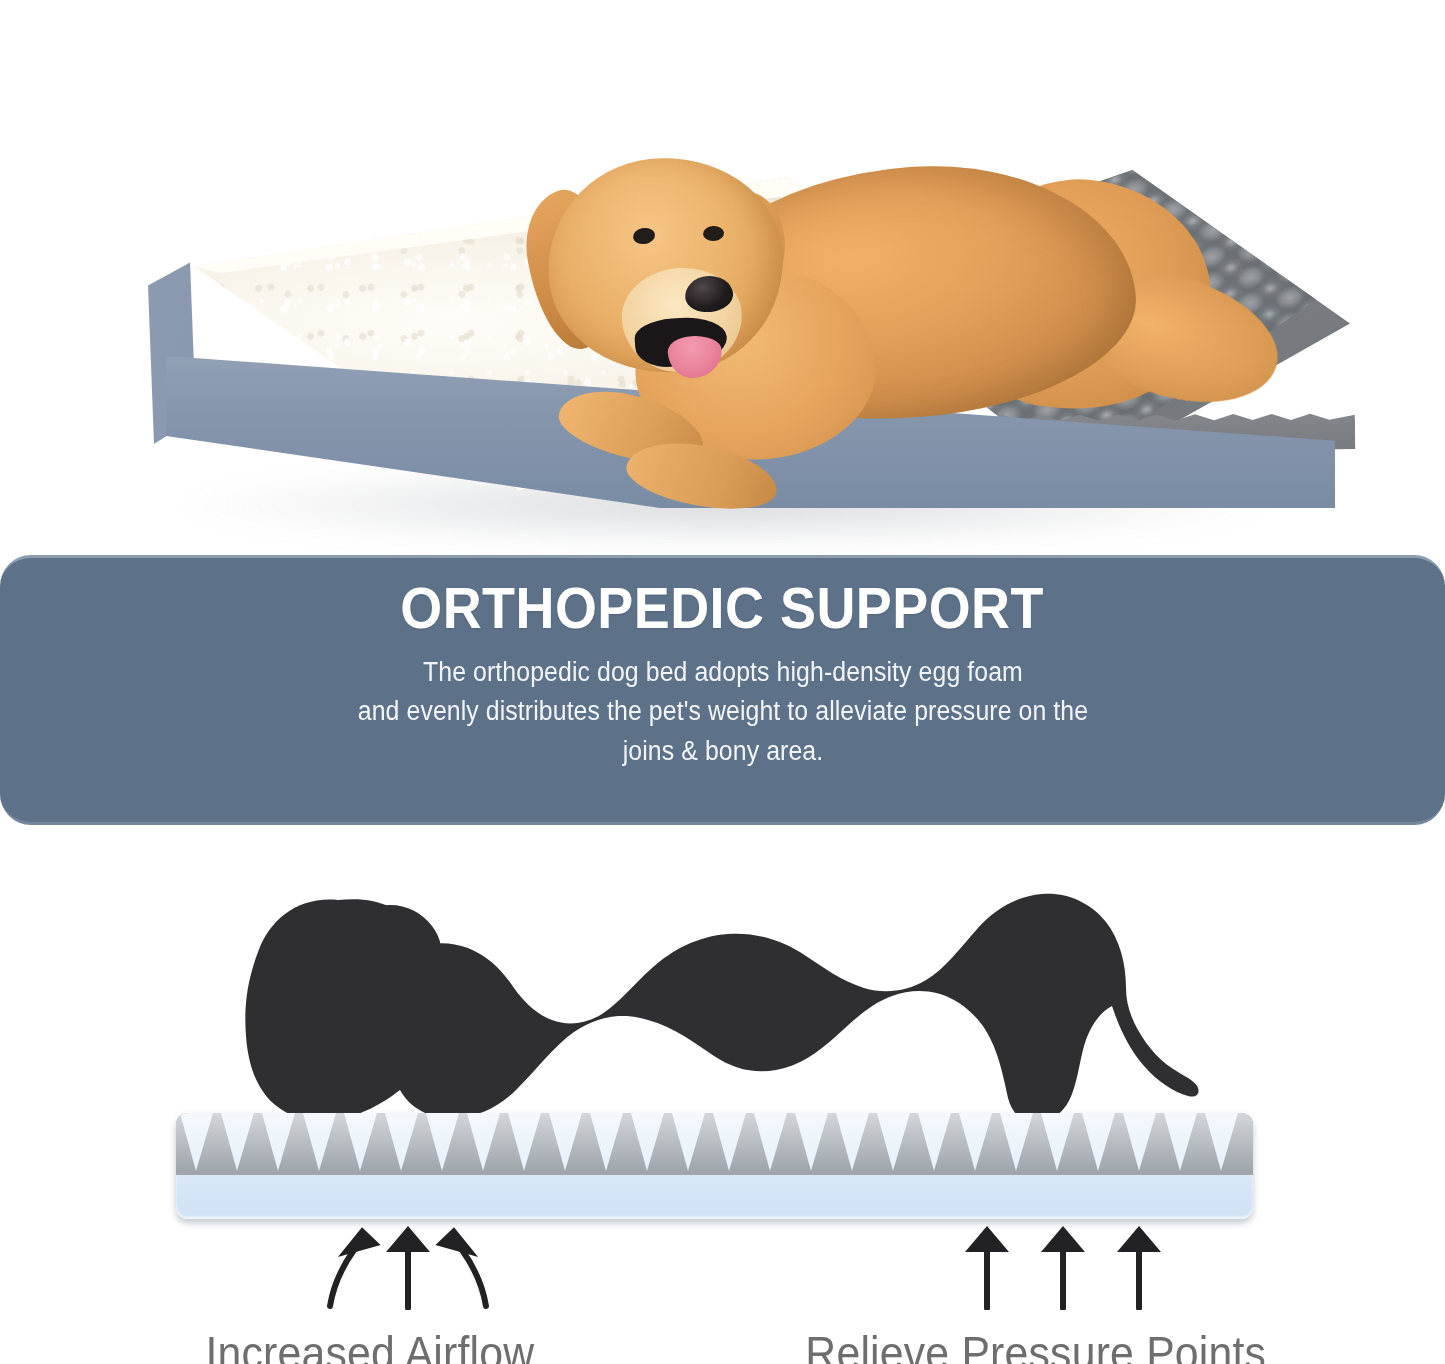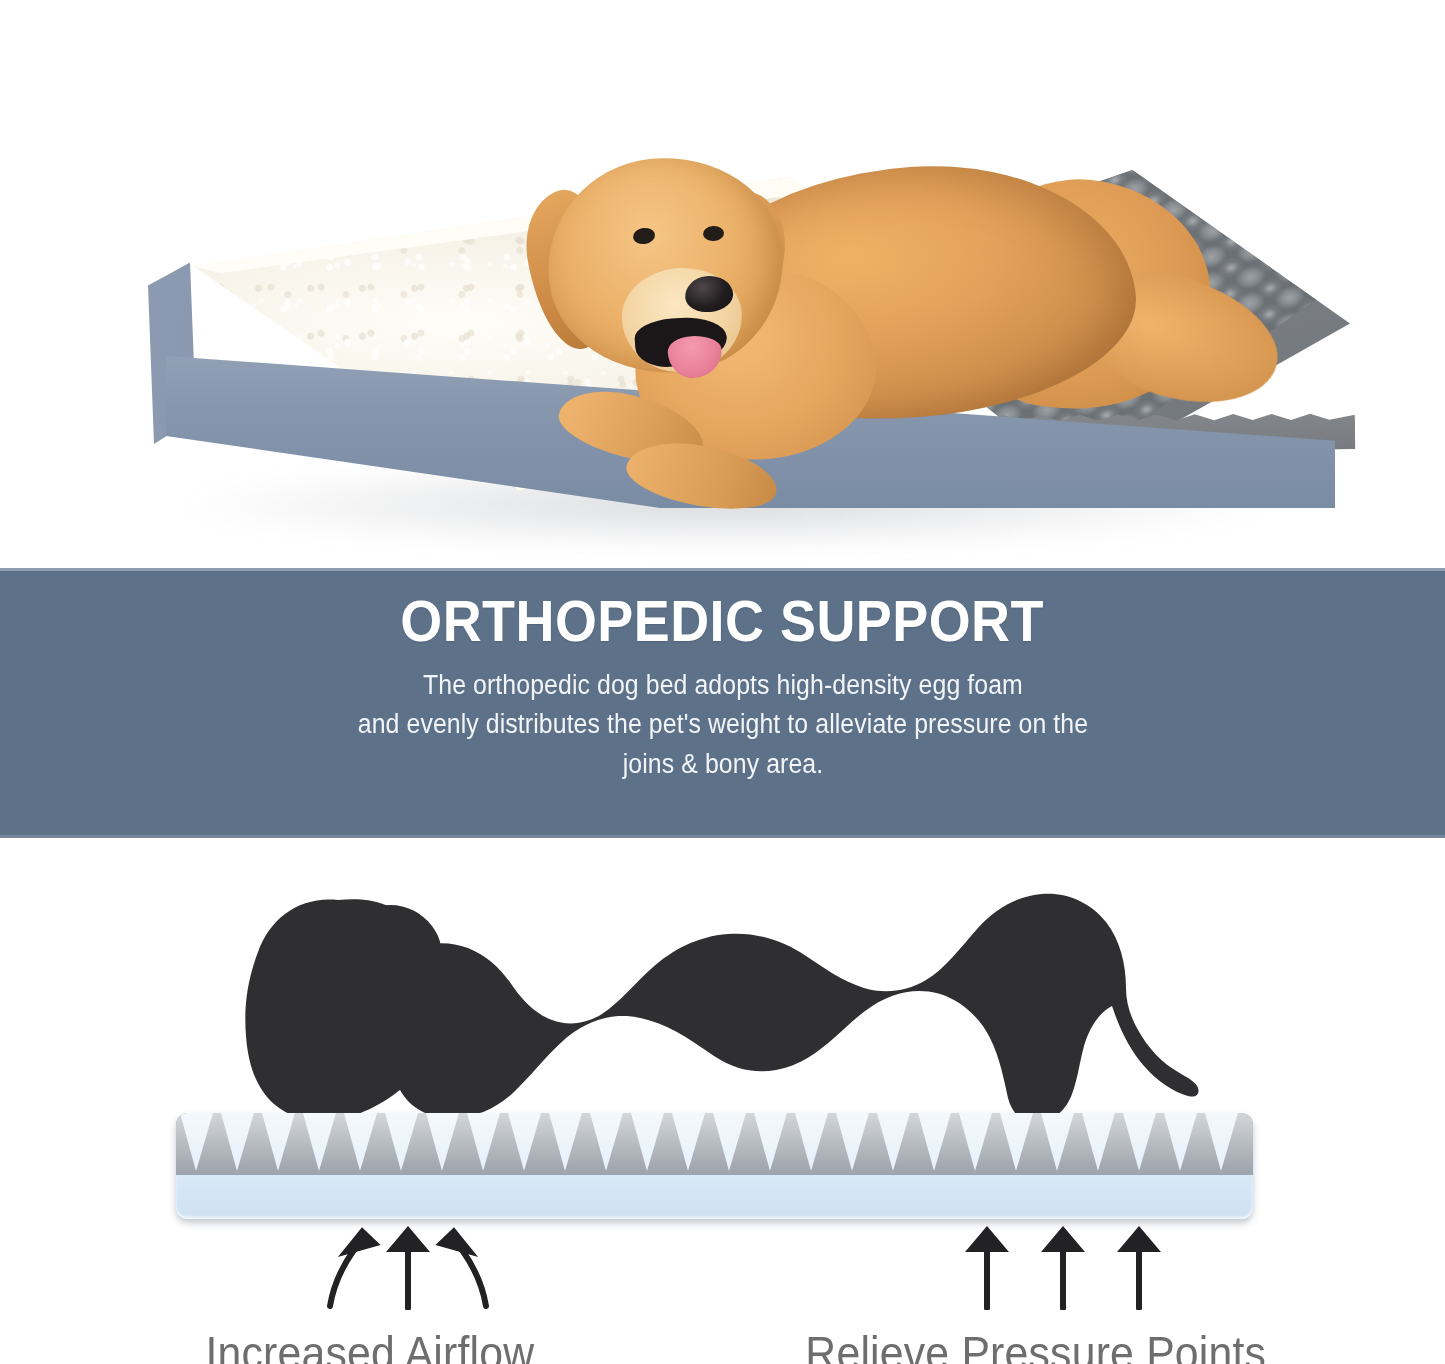--- a/index.html
+++ b/index.html
@@ -197,25 +197,25 @@
   .d-tailfur{
     position:absolute;left:660px;top:130px;width:190px;height:120px;
     background:radial-gradient(ellipse at 30% 45%, #f1b26a 0%, #dc9c55 60%, #c78a46 100%);
     border-radius:40% 60% 55% 45% / 50% 50% 50% 50%;
     transform:rotate(16deg);
     filter:blur(.4px);
   }
 
   
   #blue-band{
-    position:absolute;left:0;top:568px;width:1445px;height:270px;
+    position:absolute;left:0;top:555px;width:1445px;height:270px;
     background:#5d7189;
     border-top:3px solid #8d9db0;border-bottom:3px solid #76879b;
     box-sizing:border-box;
-    display:flex;flex-direction:column;align-items:center;
+    display:flex;flex-direction:column;align-items:center;border-radius:31px;
   }
   #band-title{
     margin-top:21px;
     font-size:58px;font-weight:bold;color:#ffffff;
     letter-spacing:.5px;line-height:1;
     transform:scaleX(.93);
     text-shadow:0 1px 2px rgba(0,0,0,.12);
     white-space:nowrap;
   }
   #band-body{

